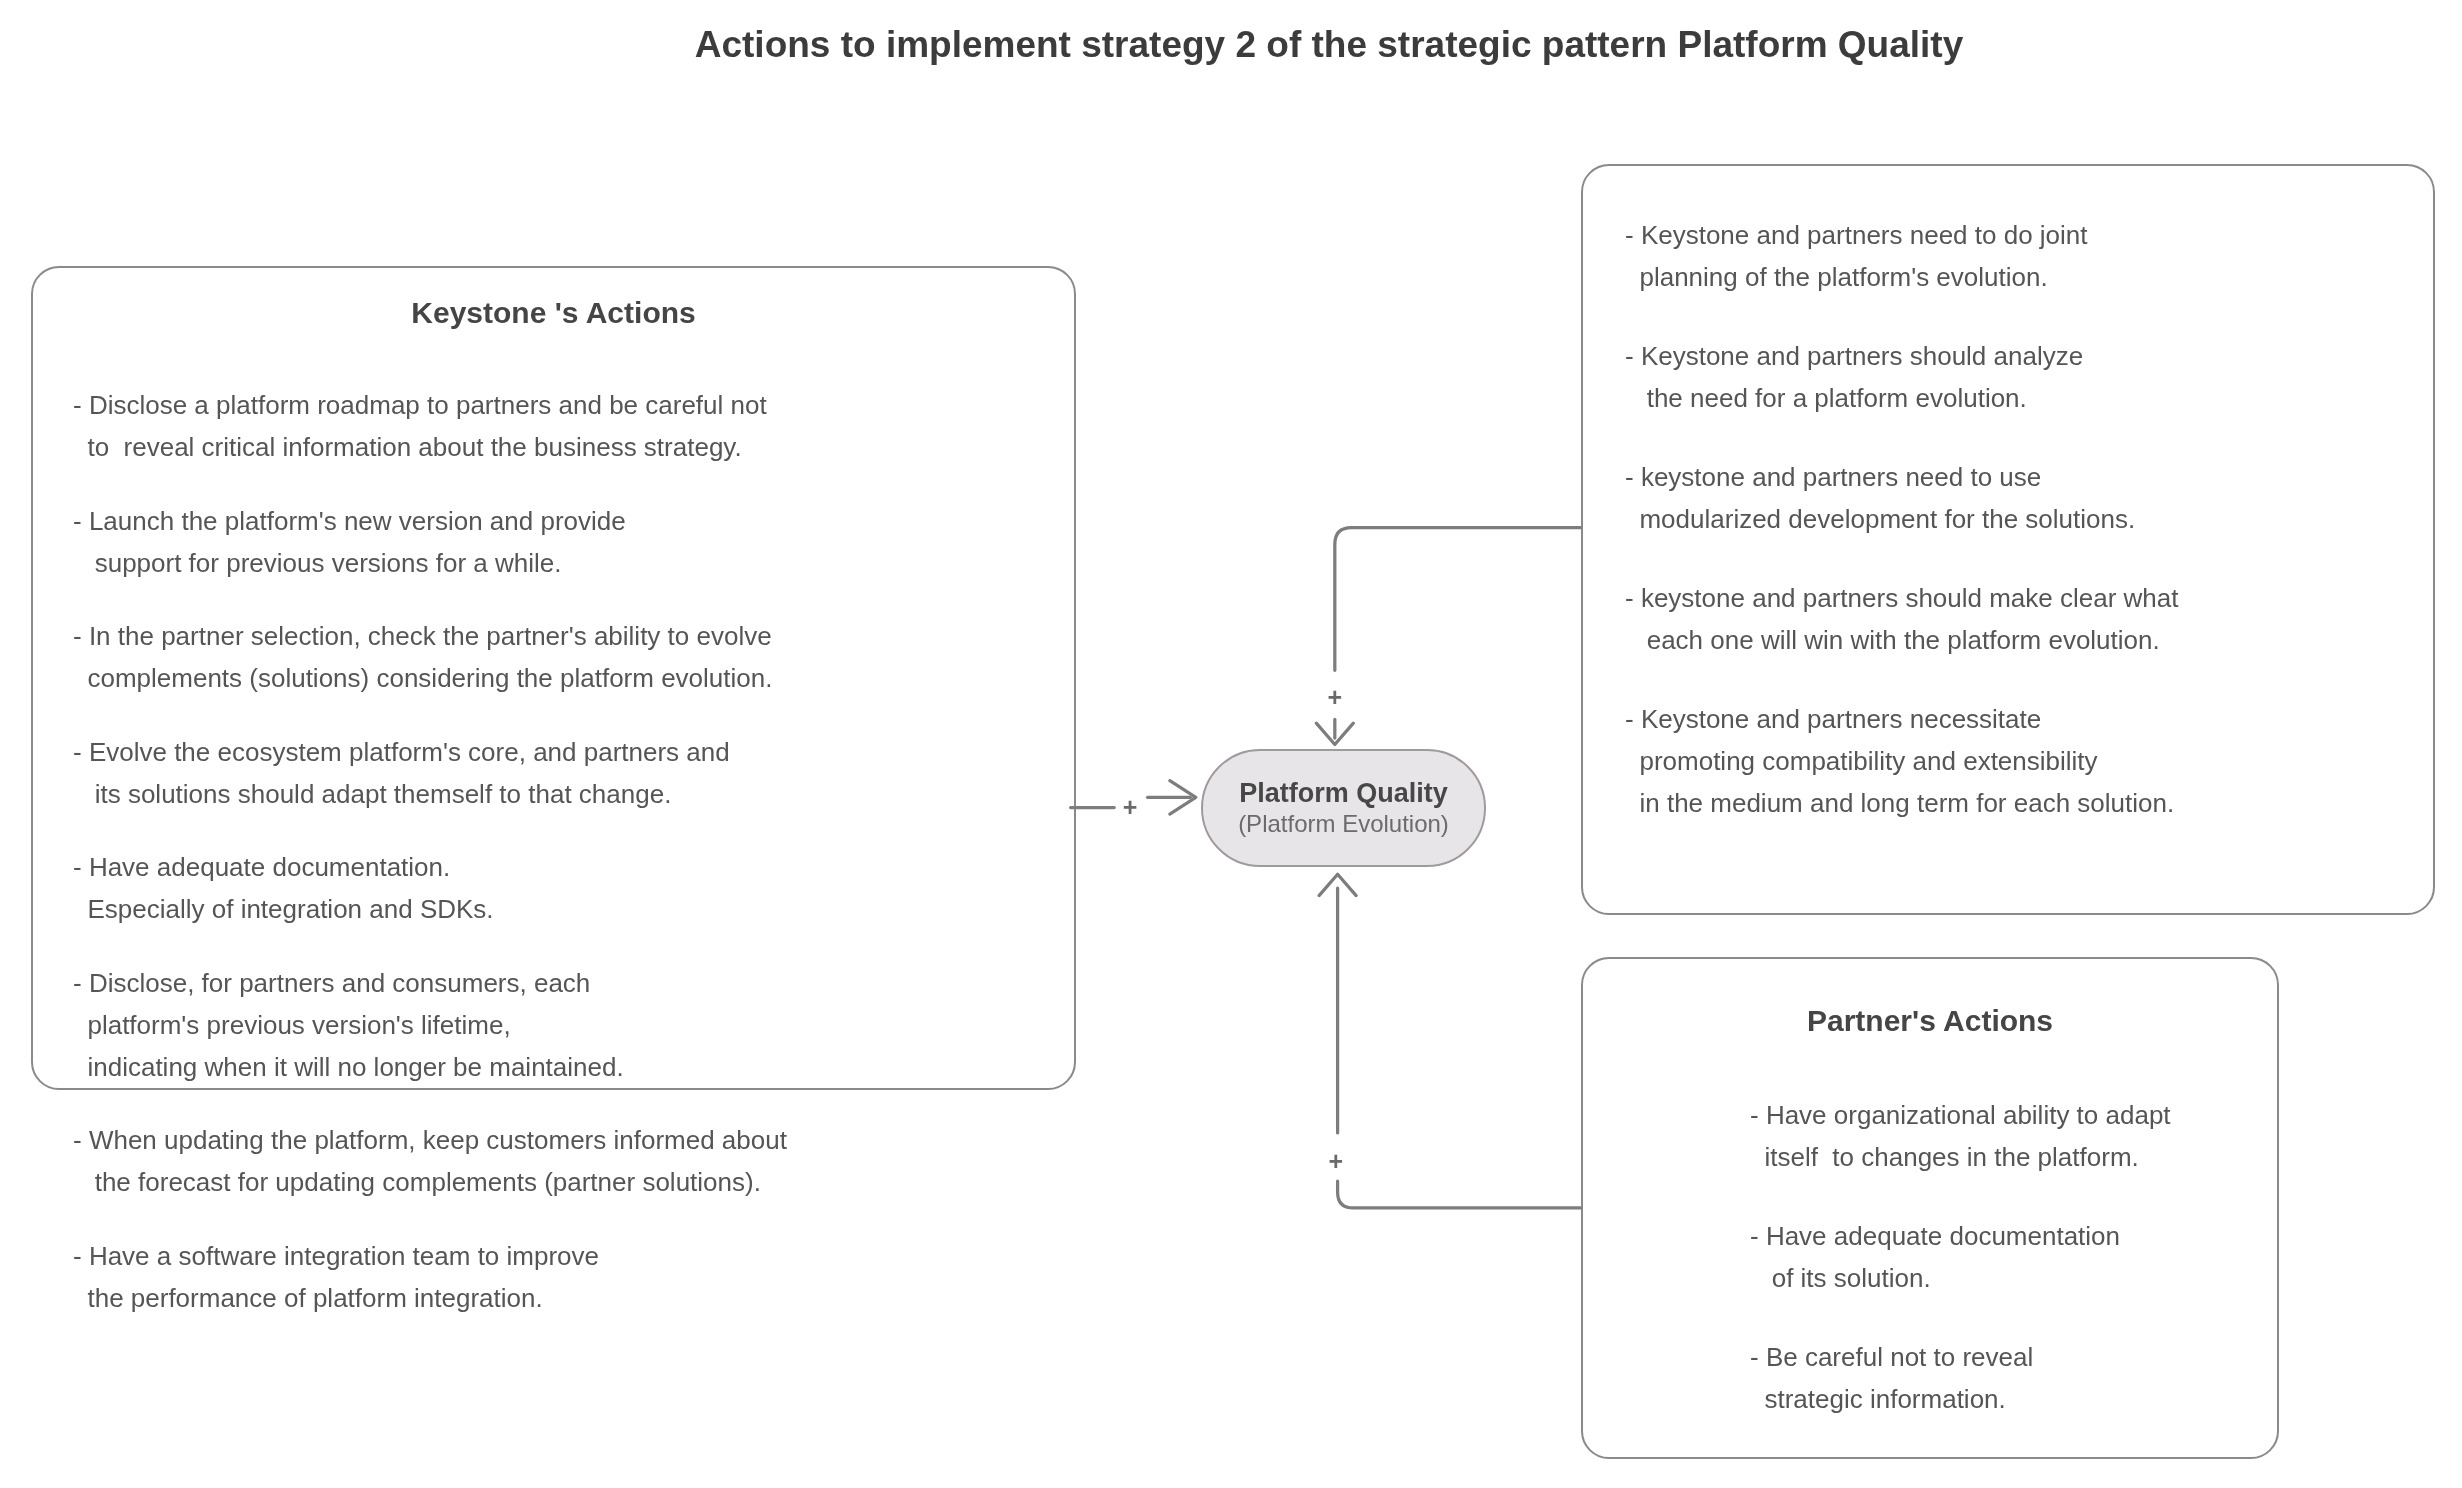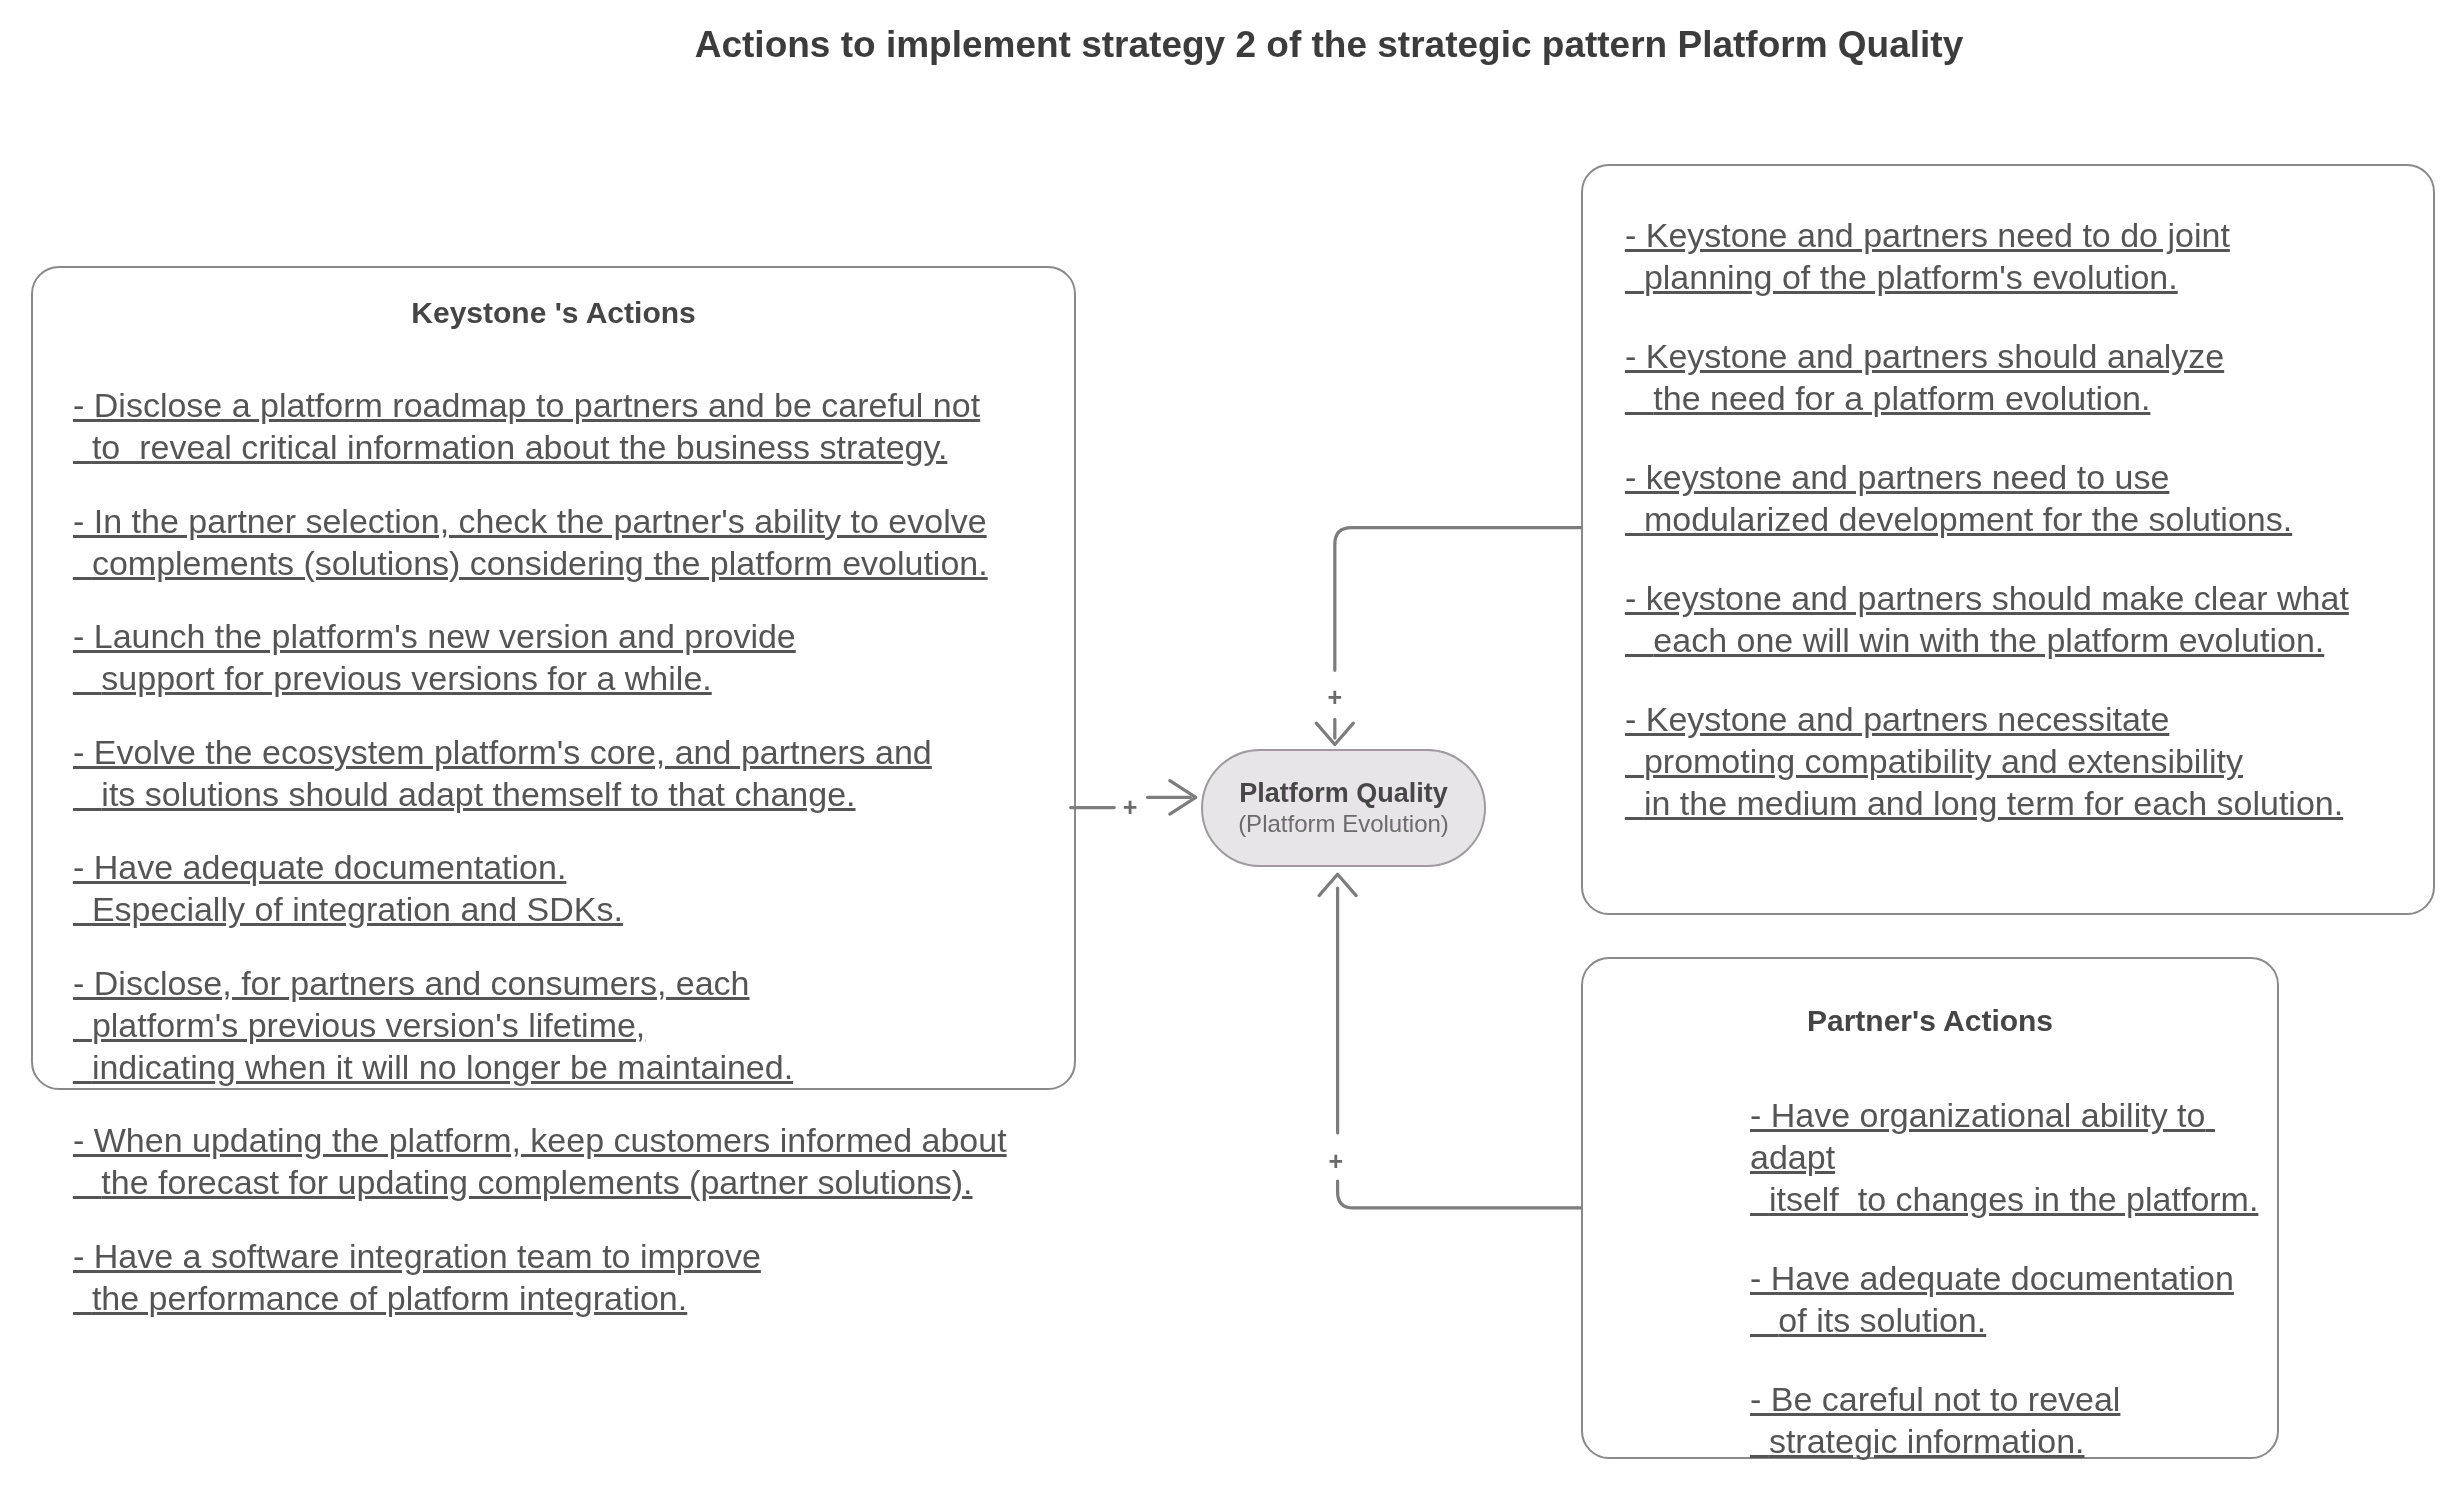--- a/index.html
+++ b/index.html
@@ -33,21 +33,21 @@
   .box-title{
     text-align:center;
     font-size:30px;
     font-weight:700;
     color:#454545;
     white-space:pre-wrap;
   }
   .box-keystone .box-title{ margin-top:28px; }
   .box-keystone-partner .box-title{ margin-top:37px; }
   .box-partner .box-title{ margin-top:45px; }
-  .items{ font-size:34px; line-height:42px; color:#555555;text-decoration:underline; }
+  .items{ font-size:26px; line-height:42px; color:#555555; }
   .box-keystone .items{ margin-top:54px; padding:0 33px 0 40px; }
   .box-keystone-partner .items{ margin-top:48px; padding:0 18.5px 0 42px; }
   .box-partner .items{ margin-top:56px; padding:0 18.5px 0 167px; }
   .item{ white-space:pre-wrap; margin:0 0 31.5px 0; }
   .box-keystone-partner .item{ margin-bottom:37px; }
   .box-partner .item{ margin-bottom:37px; }
   .center-node{
     position:absolute;
     left:1201px; top:749px; width:285px; height:118px;
     background:#e8e5e8;
@@ -76,24 +76,24 @@
 </head>
 <body>
 
 <div class="page-title">Actions to implement strategy 2 of the strategic pattern Platform Quality</div>
 
 <div class="action-box box-keystone">
   <div class="box-title">Keystone 's Actions</div>
   <div class="items">
     <p class="item">- Disclose a platform roadmap to partners and be careful not
   to  reveal critical information about the business strategy.</p>
+    <p class="item">- Launch the platform's new version and provide
+   support for previous versions for a while.</p>
     <p class="item">- In the partner selection, check the partner's ability to evolve
   complements (solutions) considering the platform evolution.</p>
-    <p class="item">- Launch the platform's new version and provide
-   support for previous versions for a while.</p>
     <p class="item">- Evolve the ecosystem platform's core, and partners and
    its solutions should adapt themself to that change.</p>
     <p class="item">- Have adequate documentation.
   Especially of integration and SDKs.</p>
     <p class="item">- Disclose, for partners and consumers, each
   platform's previous version's lifetime,
   indicating when it will no longer be maintained.</p>
     <p class="item">- When updating the platform, keep customers informed about
    the forecast for updating complements (partner solutions).</p>
     <p class="item">- Have a software integration team to improve

